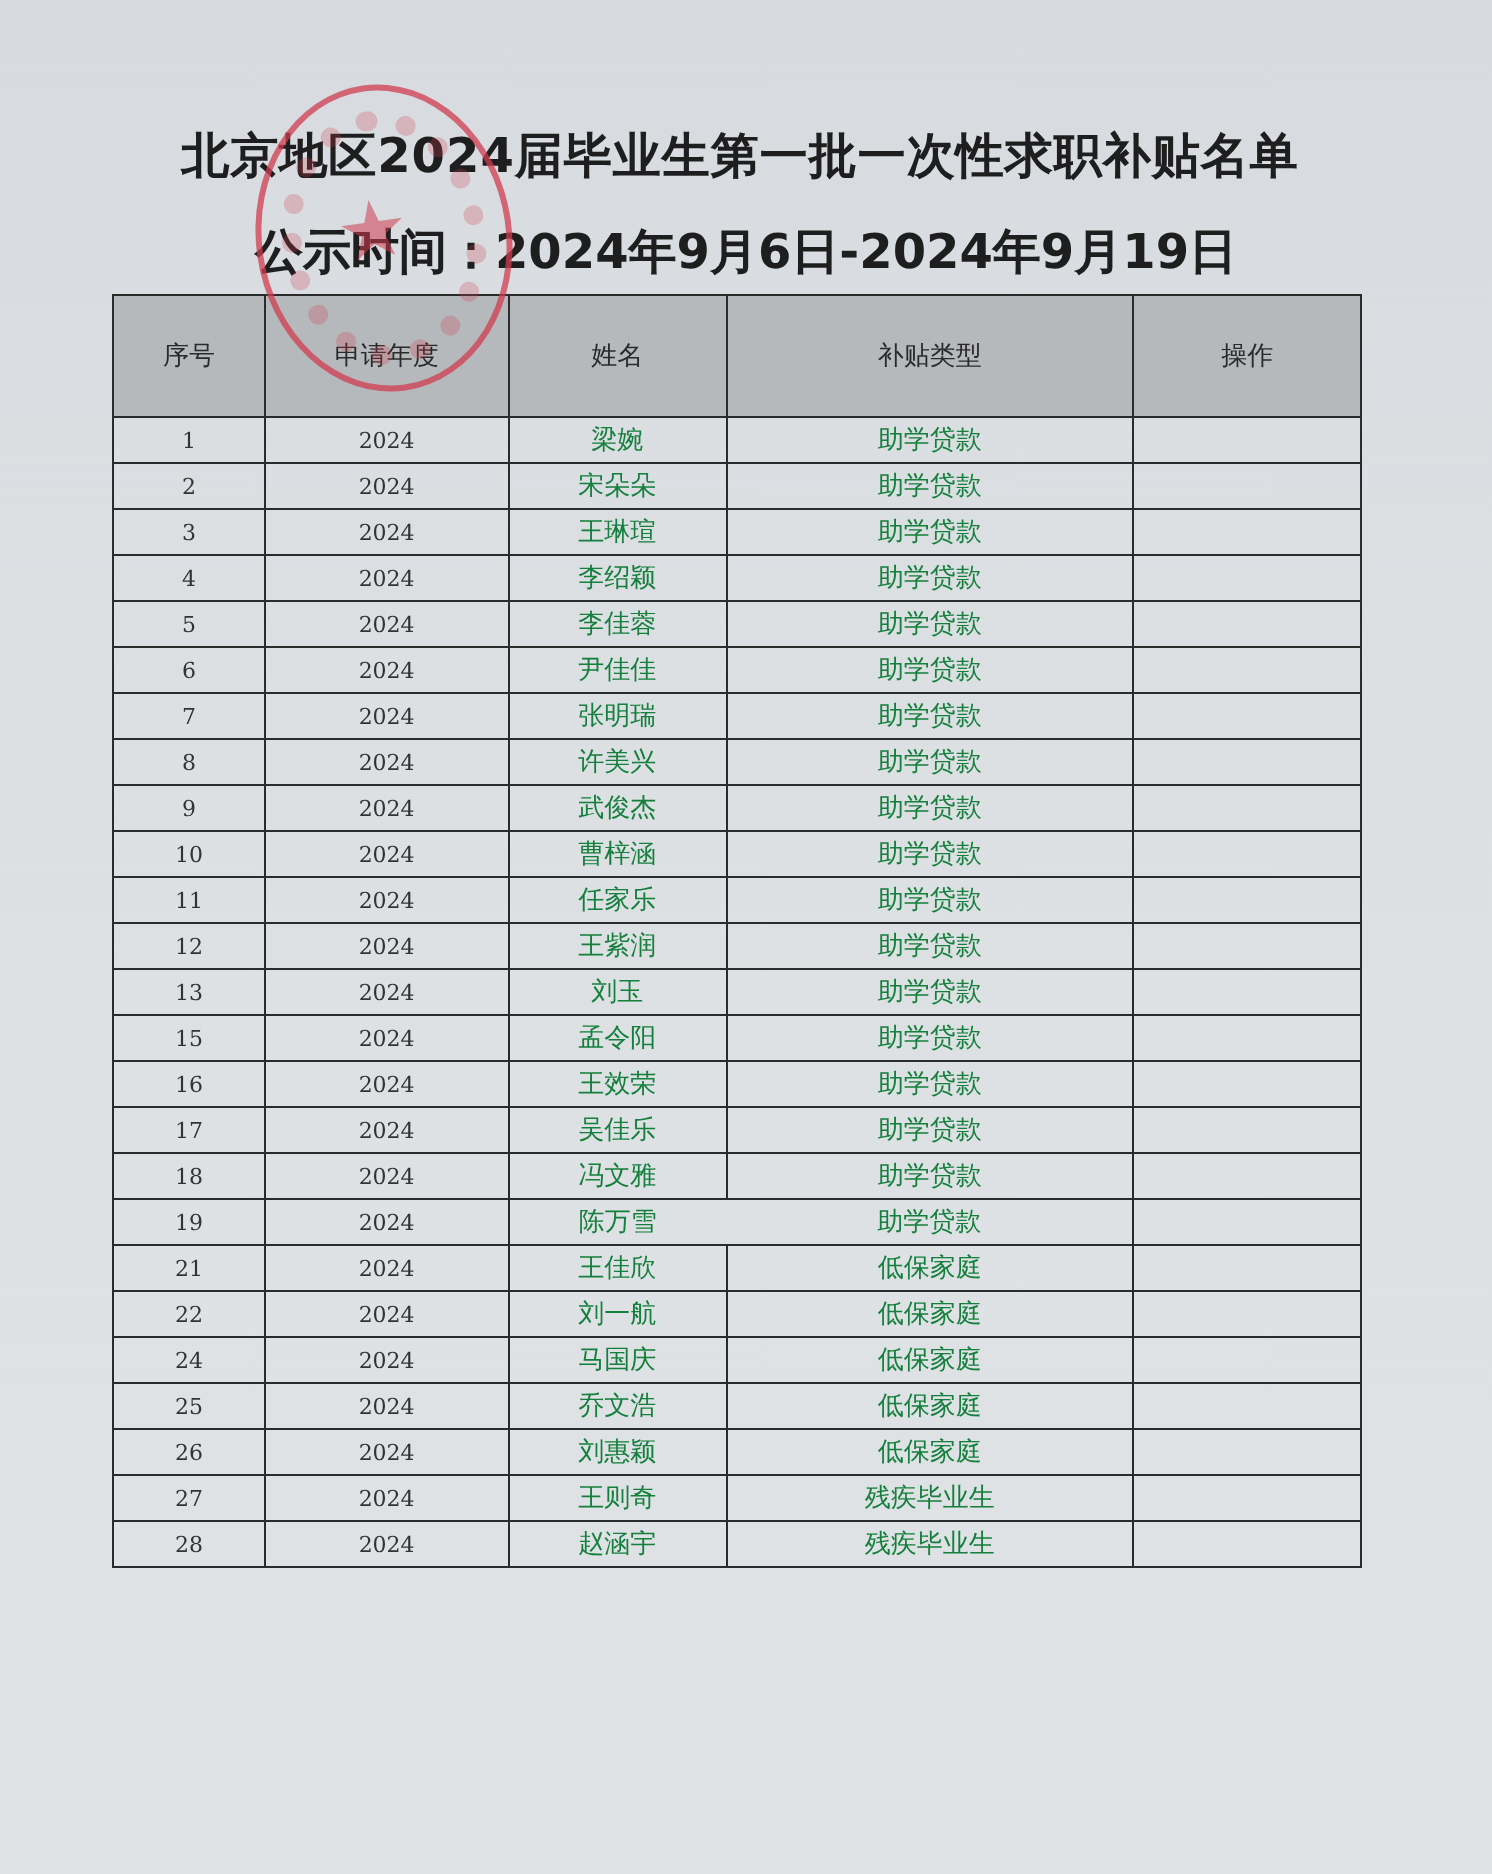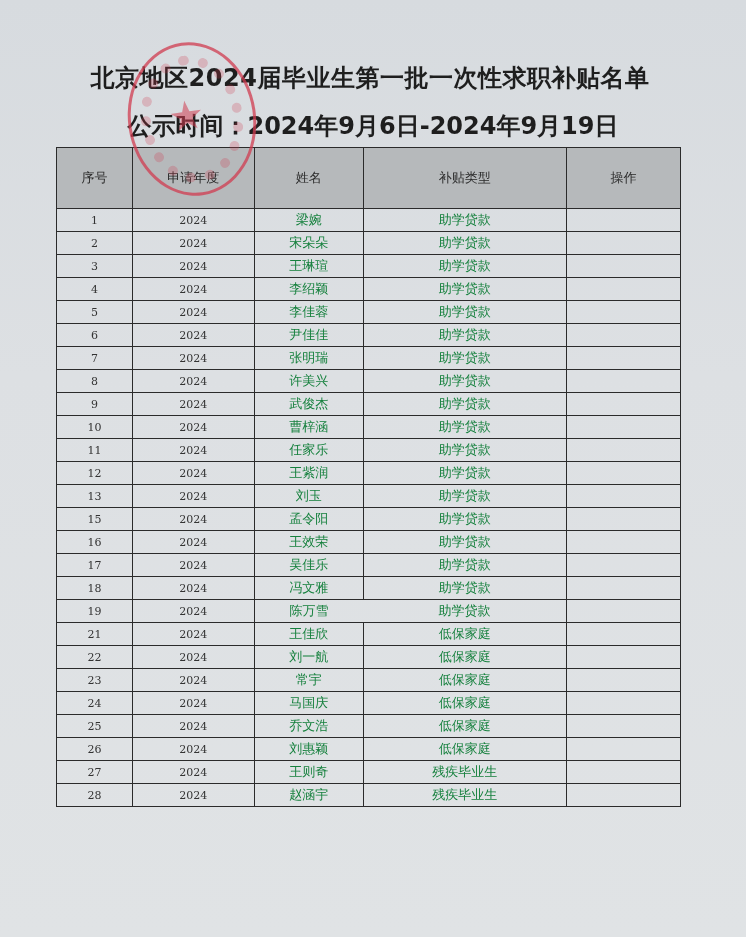--- a/index.html
+++ b/index.html
@@ -278,27 +278,20 @@
         <td class="action"></td>
       </tr>
       <tr>
         <td class="no">22</td>
         <td class="year">2024</td>
         <td class="name">刘一航</td>
         <td class="type">低保家庭</td>
         <td class="action"></td>
       </tr>
       <tr>
-        <td class="no">23</td>
-        <td class="year">2024</td>
-        <td class="name">常宇</td>
-        <td class="type">低保家庭</td>
-        <td class="action"></td>
-      </tr>
-      <tr>
         <td class="no">24</td>
         <td class="year">2024</td>
         <td class="name">马国庆</td>
         <td class="type">低保家庭</td>
         <td class="action"></td>
       </tr>
       <tr>
         <td class="no">25</td>
         <td class="year">2024</td>
         <td class="name">乔文浩</td>

